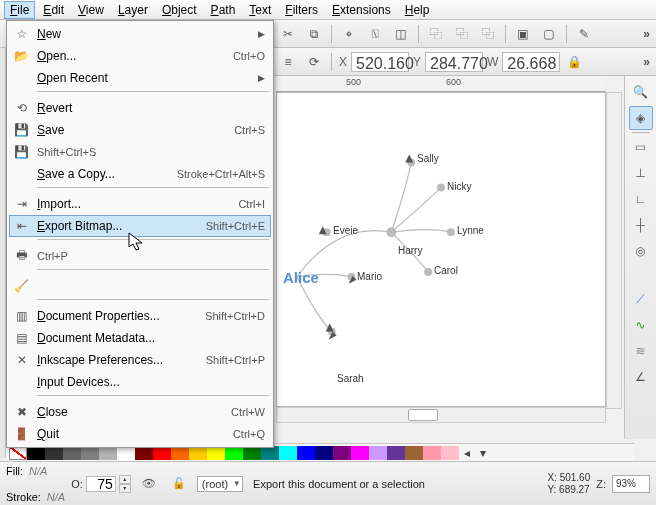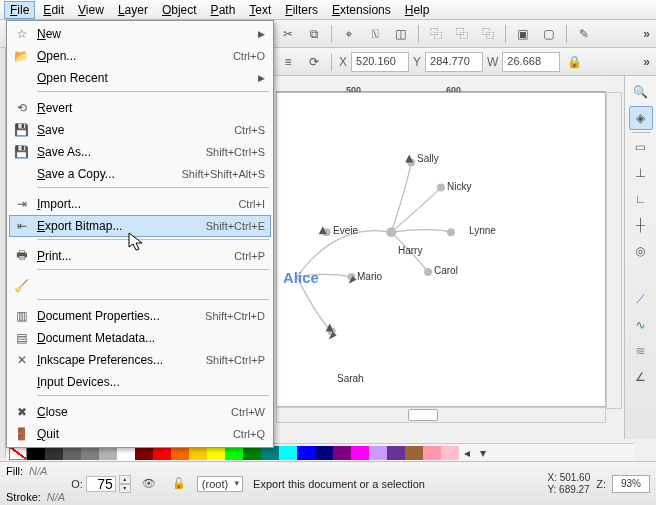--- a/index.html
+++ b/index.html
@@ -48,21 +48,21 @@
     border:1px solid transparent;
     border-radius:2px;
     color:#555;
   }
   .sep { width:1px;height:18px;background:#b8b8b8;margin:0 3px; }
   .field-label{color:#666;margin:0 2px;}
   .field-val{
     width:58px;height:20px;
     border:1px solid #bbb;
     background:#fff;
-    font-size:11px;
+    font-size:16px;
     padding:2px 4px;
   }
   .spinner{width:12px;display:flex;flex-direction:column;}
   .spinner span{height:9px;border:1px solid #bbb;background:#eee;font-size:6px;text-align:center;line-height:6px;}
 
   
   .dropdown {
     position: absolute;
     top: 20px; left: 6px;
     width: 268px;
@@ -81,21 +81,21 @@
   .menu-icon{width:18px;height:16px;display:flex;align-items:center;justify-content:center;color:#555;margin-right:6px;}
   .menu-label{flex:1;}
   .menu-accel{color:#555;font-size:11px;}
   .submenu-arrow{color:#555;font-size:9px;margin-left:auto;}
   .menu-sep{height:6px;padding:0;}
   .menu-sep div{height:1px;background:#c0c0c0;margin:2px 2px 2px 28px;}
 
   
   .left-edge{position:absolute;top:48px;left:0;width:6px;height:410px;background:#e6e6e6;border-right:1px solid #c8c8c8;}
   .ruler-h{position:absolute;top:76px;left:276px;right:50px;height:16px;background:#f2f2f2;border-bottom:1px solid #aaa;font-size:9px;color:#555;display:flex;}
-  .ruler-h span{position:absolute;top:9px;font-weight:bold;}
+  .ruler-h span{position:absolute;top:1px;}
   .canvas{
     position:absolute;top:92px;left:276px;right:50px;bottom:98px;
     background:#fff;border:1px solid #bbb;
     overflow:hidden;
   }
   .node-label{position:absolute;font-size:10px;color:#333;}
   .node-label.big{font-size:15px;font-weight:bold;color:#5b8dd6;}
   svg.graph{position:absolute;inset:0;}
 
   
@@ -131,21 +131,21 @@
   .status-fillstroke{display:flex;flex-direction:column;gap:14px;text-align:center;}
   .status-fillstroke div{display:flex;gap:6px;}
   .status-label{color:#000;}
   .status-val{color:#777;font-style:italic;}
   .status-opacity{display:flex;align-items:center;gap:3px;}
   .status-opacity input{width:30px;height:16px;border:1px solid #bbb;font-size:14px;text-align:right;padding-right:2px;}
   .layer-combo{border:1px solid #aaa;background:#fff;padding:1px 14px 1px 4px;position:relative;}
   .layer-combo::after{content:"▾";position:absolute;right:3px;top:1px;font-size:9px;color:#555;}
   .status-msg{flex:1;padding-left:4px;color:#222;}
   .coords{display:flex;flex-direction:column;font-size:10px;color:#333;gap:1px;}
-  .zoom-box{border:1px solid #aaa;background:#fff;width:38px;height:18px;font-size:10px;text-align:center;padding:2px 3px;}
+  .zoom-box{border:1px solid #aaa;background:#fff;width:38px;height:18px;font-size:10px;text-align:left;padding:2px 3px;}
 
   .cursor-arrow{position:absolute;top:232px;left:128px;z-index:200;pointer-events:none;}
 
   .more{font-weight:bold;color:#555;margin-left:auto;margin-right:2px;}
 
 </style>
 </head>
 <body>
 
 <div class="menubar">
@@ -219,47 +219,45 @@
       <span class="menu-icon">⟲</span>
       <span class="menu-label"><u>R</u>evert</span>
     </div>
     <div class="menu-row">
       <span class="menu-icon">💾</span>
       <span class="menu-label"><u>S</u>ave</span>
       <span class="menu-accel">Ctrl+S</span>
     </div>
     <div class="menu-row">
       <span class="menu-icon">💾</span>
-      <span class="menu-label"><u>S</u>ave As...</span>
       <span class="menu-accel">Shift+Ctrl+S</span>
     </div>
     <div class="menu-row">
       <span class="menu-icon"></span>
       <span class="menu-label"><u>S</u>ave a Copy...</span>
-      <span class="menu-accel">Shift+Shift+Alt+S</span>
+      <span class="menu-accel">Stroke+Ctrl+Alt+S</span>
     </div>
     <div class="menu-sep">
       <div></div>
     </div>
     <div class="menu-row">
       <span class="menu-icon">⇥</span>
       <span class="menu-label"><u>I</u>mport...</span>
       <span class="menu-accel">Ctrl+I</span>
     </div>
     <div class="menu-row highlight">
       <span class="menu-icon">⇤</span>
       <span class="menu-label"><u>E</u>xport Bitmap...</span>
       <span class="menu-accel">Shift+Ctrl+E</span>
     </div>
     <div class="menu-sep">
       <div></div>
     </div>
     <div class="menu-row">
       <span class="menu-icon">🖶</span>
-      <span class="menu-label"><u>P</u>rint...</span>
       <span class="menu-accel">Ctrl+P</span>
     </div>
     <div class="menu-sep">
       <div></div>
     </div>
     <div class="menu-row">
       <span class="menu-icon">🧹</span>
     </div>
     <div class="menu-sep">
       <div></div>
@@ -331,21 +329,21 @@
       <polygon points="80,188 72,192 76,184"></polygon>
     </g>
   </svg>
   <div class="node-label big" style="left:6px;top:176px;">Alice</div>
   <div class="node-label" style="left:121px;top:132px;margin-top:20px;">Harry</div>
   <div class="node-label" style="left:56px;top:132px;">Eveie</div>
   <div class="node-label" style="left:80px;top:178px;">Mario</div>
   <div class="node-label" style="left:60px;top:232px;margin-top:48px;">Sarah</div>
   <div class="node-label" style="left:140px;top:60px;">Sally</div>
   <div class="node-label" style="left:170px;top:88px;">Nicky</div>
-  <div class="node-label" style="left:180px;top:132px;margin-left:12px;">Lynne</div>
+  <div class="node-label" style="left:180px;top:132px;">Lynne</div>
   <div class="node-label" style="left:157px;top:172px;">Carol</div>
 </div>
 
 <div class="scroll-v"></div>
 <div class="scroll-h">
     <div class="thumb"></div>
   </div>
 
 <div class="right-bar">
   <div class="tool-btn">🔍</div>

